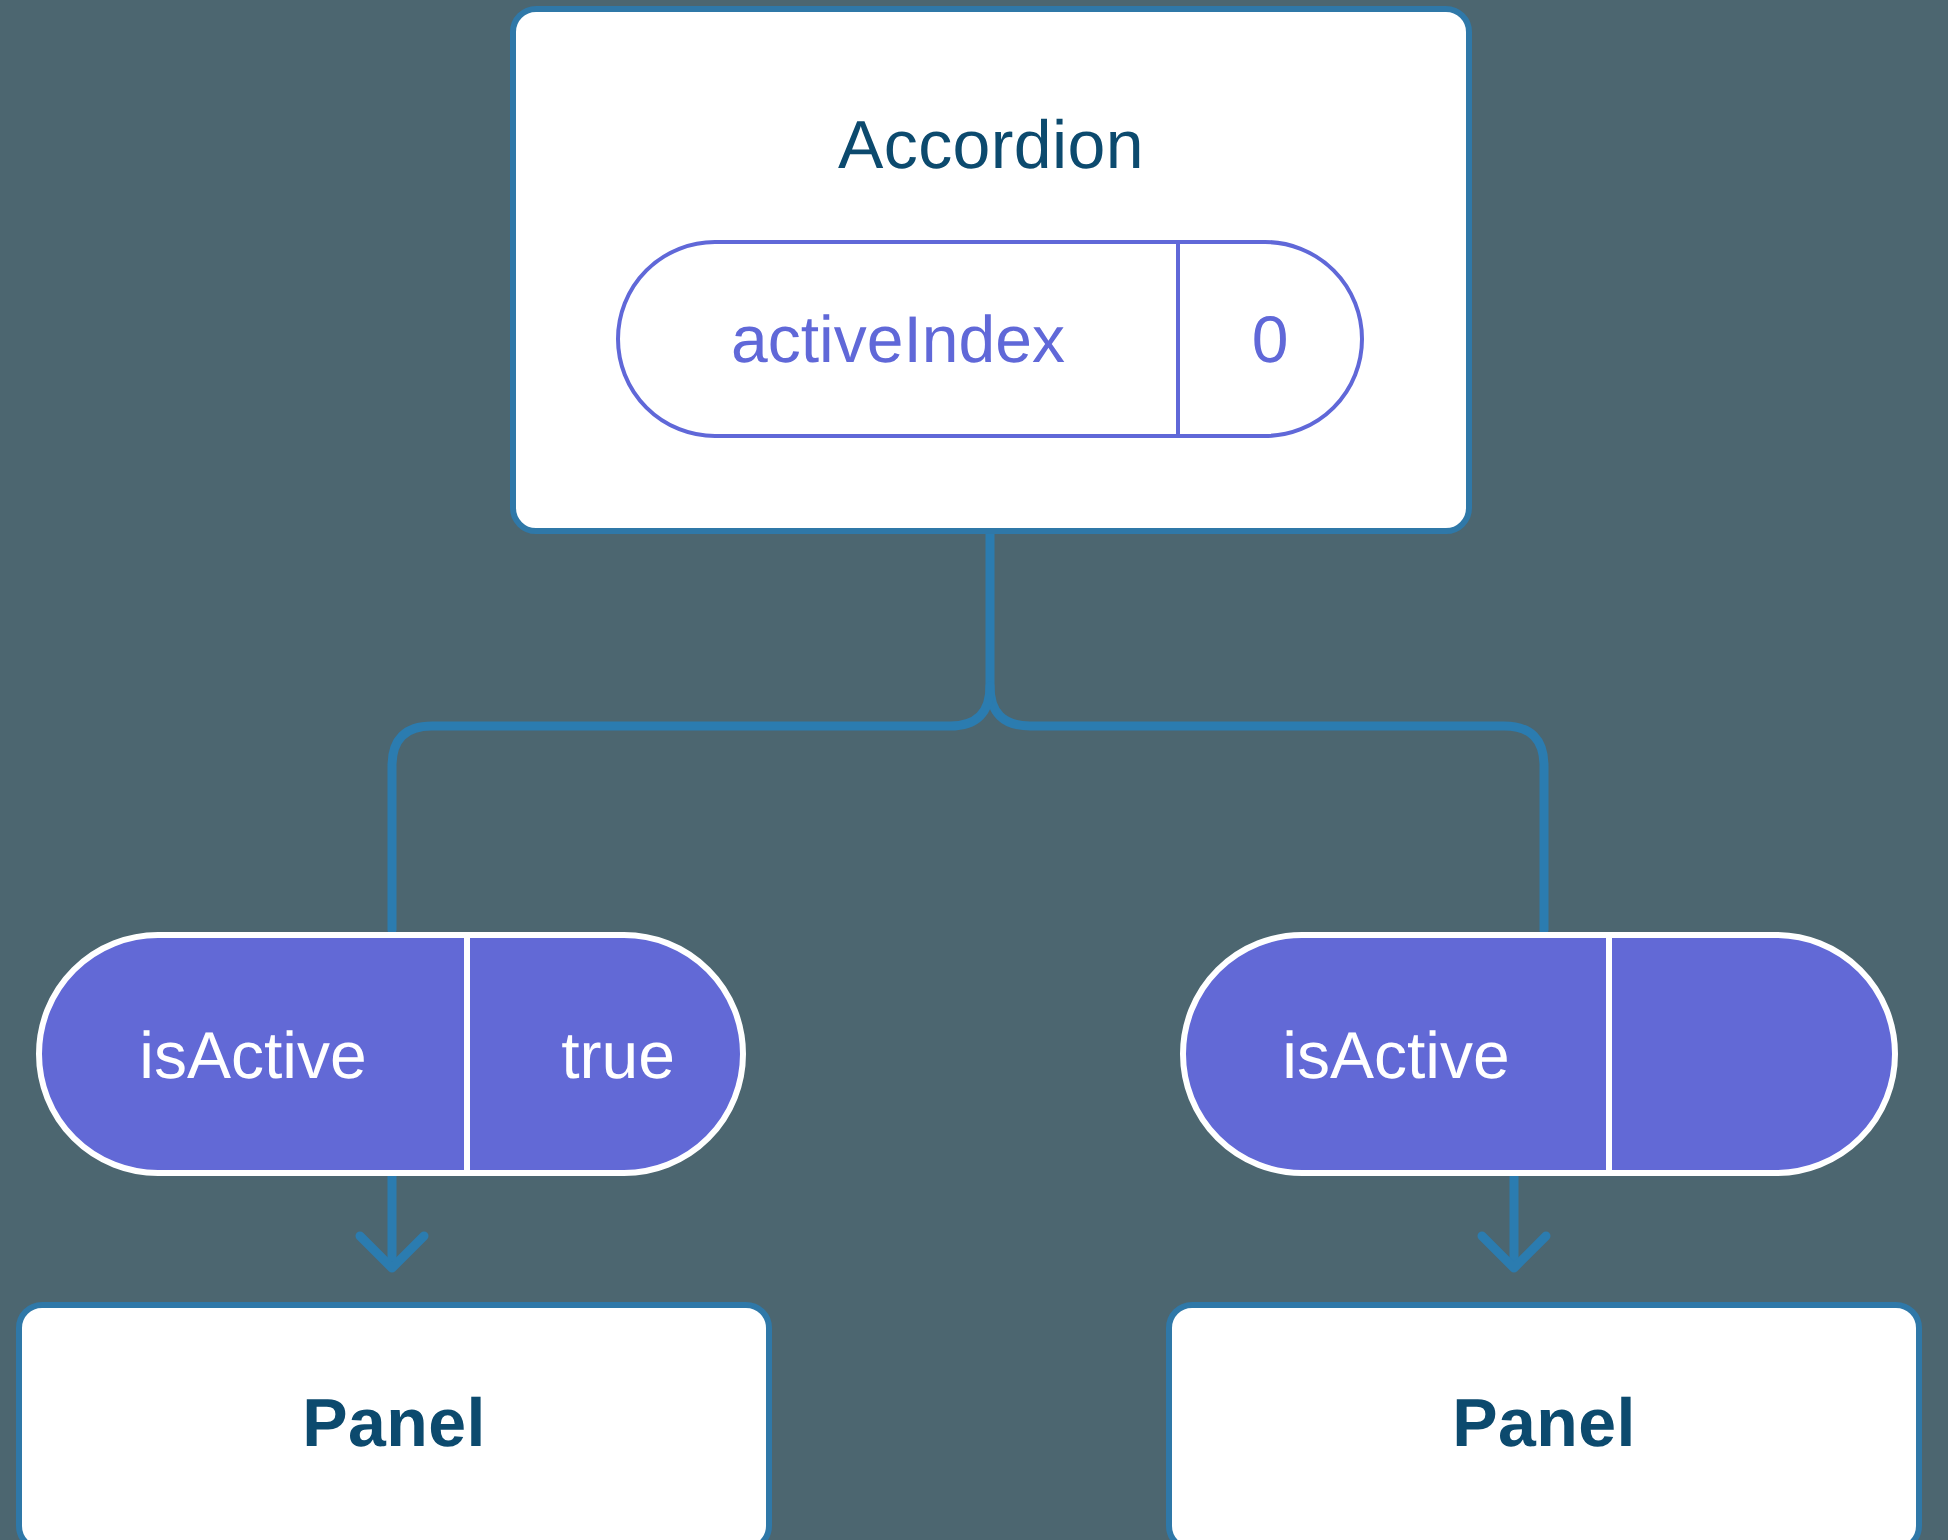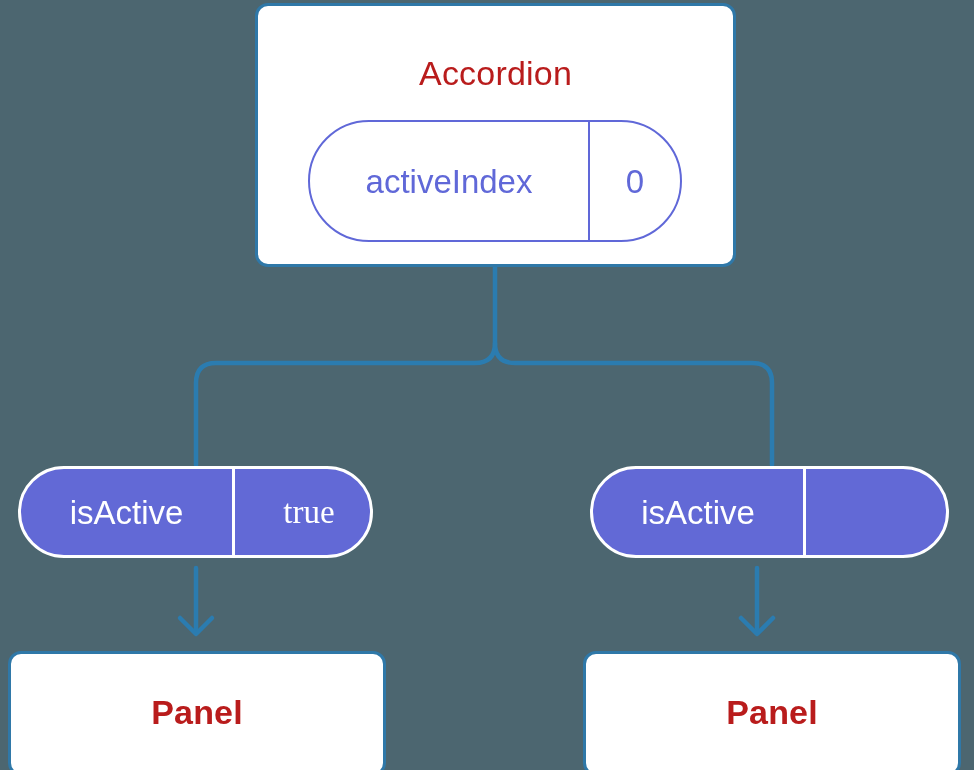--- a/index.html
+++ b/index.html
@@ -43,21 +43,21 @@
 
   .accordion-card {
     left: 255px;
     top: 3px;
     width: 481px;
     height: 264px;
     justify-content: flex-start;
   }
 
   .card-title {
-    color: #b91c1c;
+    color: #0c4a6e;
     font-size: 34px;
     line-height: 1;
     letter-spacing: 0.2px;
     white-space: nowrap;
   }
 
   .accordion-card .card-title {
     margin-top: 50px;
   }
 
@@ -96,59 +96,59 @@
     align-items: center;
     justify-content: center;
     white-space: nowrap;
     line-height: 1;
   }
 
   .pill-outline {
     left: 308px;
     top: 120px;
     width: 374px;
-    height: 122px;
+    height: 99px;
     border: 2px solid #6068d8;
     background: #ffffff;
   }
   .pill-outline .pill-key {
     width: 278px;
     color: #6068d8;
     font-size: 33px;
     border-right: 2px solid #6068d8;
   }
   .pill-outline .pill-val {
     flex: 1;
     color: #6068d8;
     font-size: 33px;
   }
 
   
   .pill-filled {
-    height: 92px;
+    height: 122px;
     border: 3px solid #ffffff;
     background: #6269d6;
     gap: 13px;
   }
   .pill-filled .pill-key,
   .pill-filled .pill-val {
     color: #ffffff;
     font-size: 33px;
   }
   .pill-filled .pill-key {
     border-right: 3px solid #ffffff;
   }
 
   .pill-isactive-true {
     left: 18px;
     top: 466px;
     width: 355px;
   }
   .pill-isactive-true .pill-key { width: 211px; }
-  .pill-isactive-true .pill-val { flex: 1; font-family: Liberation Serif, serif; }
+  .pill-isactive-true .pill-val { flex: 1; }
 
   .pill-isactive-false {
     left: 590px;
     top: 466px;
     width: 359px;
   }
   .pill-isactive-false .pill-key { width: 210px; }
   .pill-isactive-false .pill-val { flex: 1; }
 </style>
 </head>

